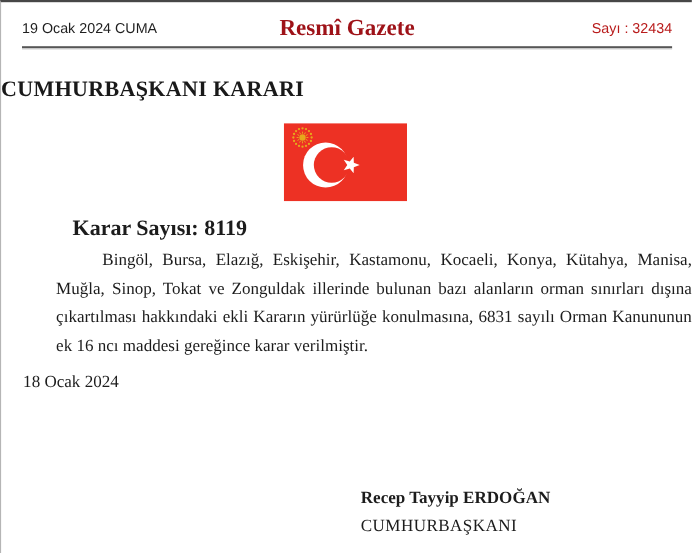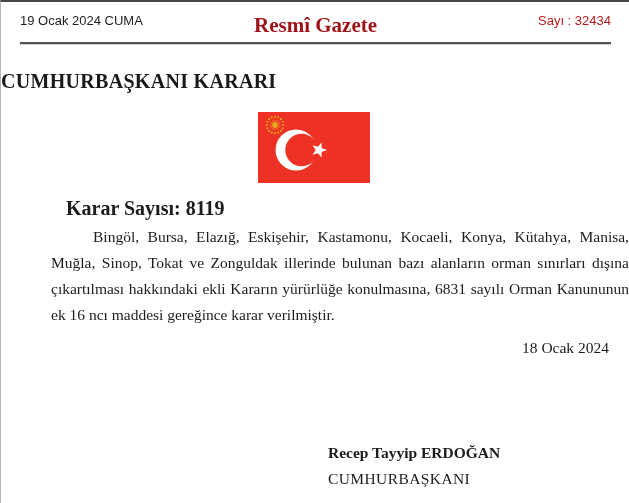--- a/index.html
+++ b/index.html
@@ -13,21 +13,21 @@
     border-left: 1px solid #b5b5b5;
     overflow: hidden;
     font-family: "Liberation Serif", serif;
     color: #1c1c1c;
   }
   
   .masthead-row {
     position: absolute;
     top: 11px; left: 19px; right: 18px;
     display: flex;
-    align-items: flex-start;
+    align-items: center;
     justify-content: space-between;
   }
   .masthead-date {
     font-family: "Liberation Sans", sans-serif;
     font-size: 13px;
     color: #1f1f1f;
     width: 200px;
   }
   .masthead-title {
     font-family: "Liberation Serif", serif;
@@ -83,22 +83,23 @@
     line-height: 26px;
     text-align: justify;
     text-indent: 42px;
     color: #1c1c1c;
     margin-left: 20px;
   }
   
   .decision-date {
     position: absolute;
     top: 337px; left: 0; right: 20px;
-    text-align: right;
+    text-align: left;
     font-size: 15.5px;
+    padding-left: 20px;
   }
   
   .signature-block {
     position: absolute;
     top: 438px; left: 327px;
     width: 300px;
     text-align: left;
     line-height: 26px;
     font-size: 15.5px;
   }

